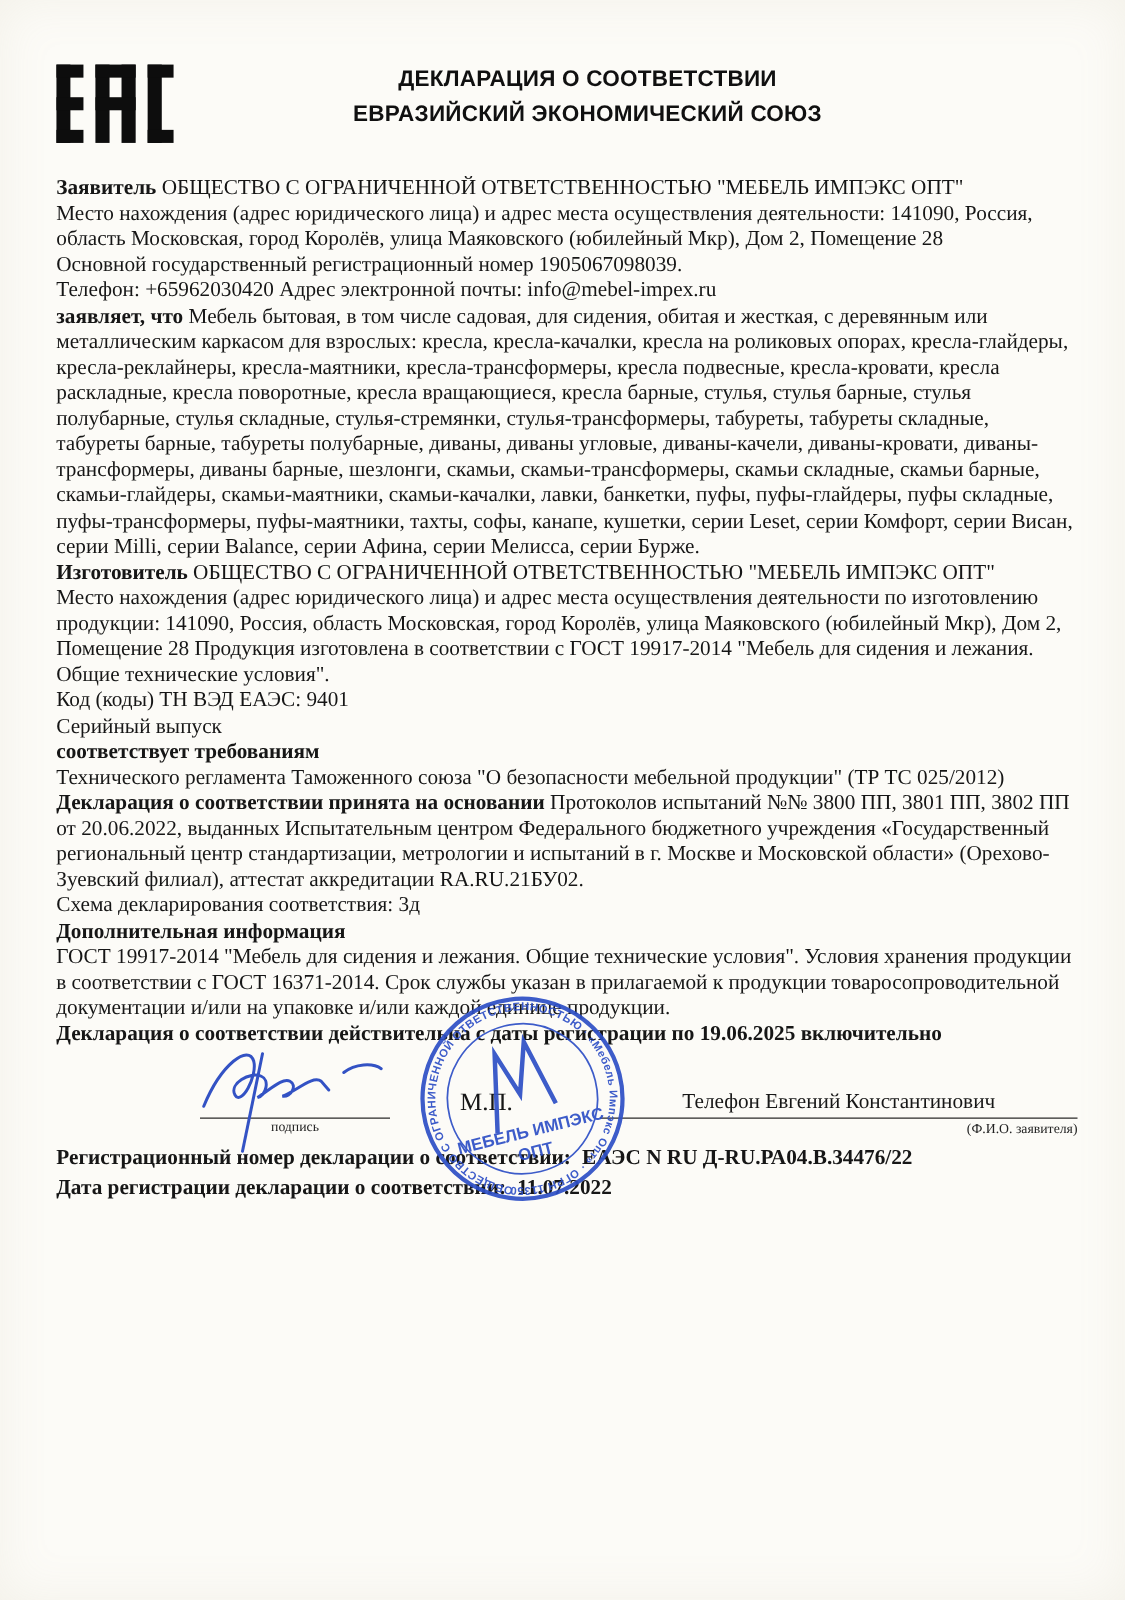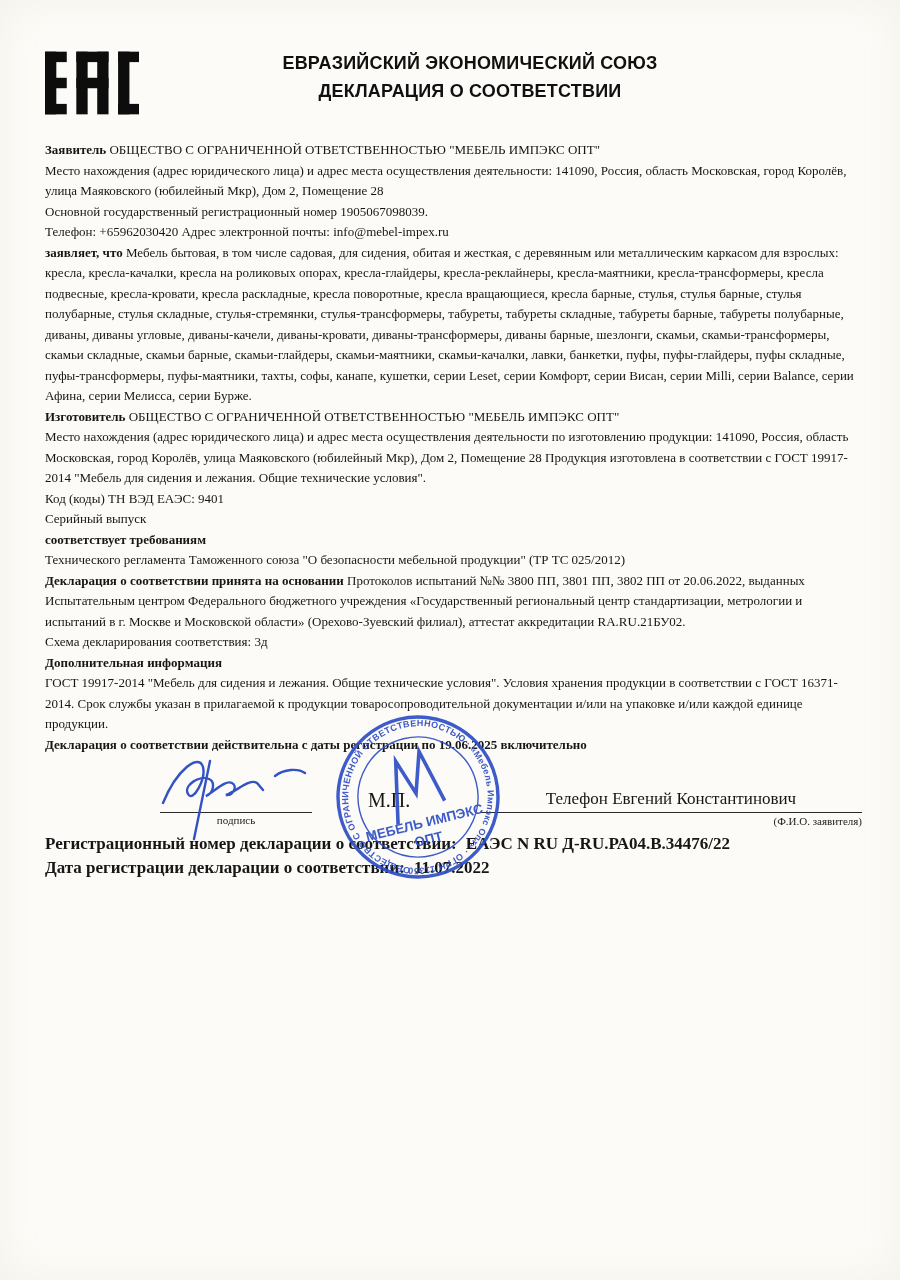--- a/index.html
+++ b/index.html
@@ -14,21 +14,21 @@
   .page{position:relative;width:900px;height:1280px;}
 
   
   .header{position:relative;height:140px;}
   .eac-logo{position:absolute;left:45px;top:47px;width:94px;height:72px;}
   .titles{position:absolute;left:110px;right:70px;top:49px;text-align:center;
     font-family:"Liberation Sans", sans-serif;font-weight:bold;font-size:18px;line-height:28px;
     letter-spacing:.2px;color:#101010;}
 
   
-  .content{padding:0 40px 0 45px;font-size:13px;line-height:20.5px;}
+  .content{padding:0 40px 0 45px;font-size:17px;line-height:20.5px;}
   .content p{margin:0;}
   b.lead{font-weight:bold;}
   .validity{margin-top:11px;font-weight:bold;}
 
   
   .sig-block{position:relative;height:77px;margin:0 40px 0 45px;font-size:17px;}
   .sig-svg{position:absolute;left:108px;top:-8px;width:215px;height:96px;z-index:3;}
   .sign-line{position:absolute;left:115px;top:57px;width:152px;border-top:1.6px solid #2a2a2a;}
   .sign-caption{position:absolute;left:115px;top:59px;width:152px;text-align:center;font-size:11px;color:#222;}
   .mp-label{position:absolute;left:323px;top:34px;font-size:20px;z-index:2;}
@@ -57,22 +57,22 @@
         <rect x="36" y="0" width="13" height="72"></rect>
         <rect x="60" y="0" width="13" height="72"></rect>
         <rect x="36" y="0" width="37" height="12"></rect>
         <rect x="36" y="30" width="37" height="12"></rect>
         <rect x="84" y="0" width="13" height="72"></rect>
         <rect x="84" y="0" width="24" height="12"></rect>
         <rect x="84" y="60" width="24" height="12"></rect>
       </g>
     </svg>
     <div class="titles">
+      <div>ДЕКЛАРАЦИЯ О СООТВЕТСТВИИ</div>
       <div>ЕВРАЗИЙСКИЙ ЭКОНОМИЧЕСКИЙ СОЮЗ</div>
-      <div>ДЕКЛАРАЦИЯ О СООТВЕТСТВИИ</div>
     </div>
   </div>
 
   <div class="content">
     <p><b class="lead">Заявитель</b> <span>ОБЩЕСТВО С ОГРАНИЧЕННОЙ ОТВЕТСТВЕННОСТЬЮ "МЕБЕЛЬ ИМПЭКС ОПТ"</span></p>
     <p>Место нахождения (адрес юридического лица) и адрес места осуществления деятельности: 141090, Россия, область Московская, город Королёв, улица Маяковского (юбилейный Мкр), Дом 2, Помещение 28</p>
     <p>Основной государственный регистрационный номер 1905067098039.</p>
     <p>Телефон: +65962030420 Адрес электронной почты: info@mebel-impex.ru</p>
     <p><b class="lead">заявляет, что</b> <span>Мебель бытовая, в том числе садовая, для сидения, обитая и жесткая, с деревянным или металлическим каркасом для взрослых: кресла, кресла-качалки, кресла на роликовых опорах, кресла-глайдеры, кресла-реклайнеры, кресла-маятники, кресла-трансформеры, кресла подвесные, кресла-кровати, кресла раскладные, кресла поворотные, кресла вращающиеся, кресла барные, стулья, стулья барные, стулья полубарные, стулья складные, стулья-стремянки, стулья-трансформеры, табуреты, табуреты складные, табуреты барные, табуреты полубарные, диваны, диваны угловые, диваны-качели, диваны-кровати, диваны-трансформеры, диваны барные, шезлонги, скамьи, скамьи-трансформеры, скамьи складные, скамьи барные, скамьи-глайдеры, скамьи-маятники, скамьи-качалки, лавки, банкетки, пуфы, пуфы-глайдеры, пуфы складные, пуфы-трансформеры, пуфы-маятники, тахты, софы, канапе, кушетки, серии Leset, серии Комфорт, серии Висан, серии Milli, серии Balance, серии Афина, серии Мелисса, серии Бурже.</span></p>
     <p><b class="lead">Изготовитель</b> <span>ОБЩЕСТВО С ОГРАНИЧЕННОЙ ОТВЕТСТВЕННОСТЬЮ "МЕБЕЛЬ ИМПЭКС ОПТ"</span></p>

